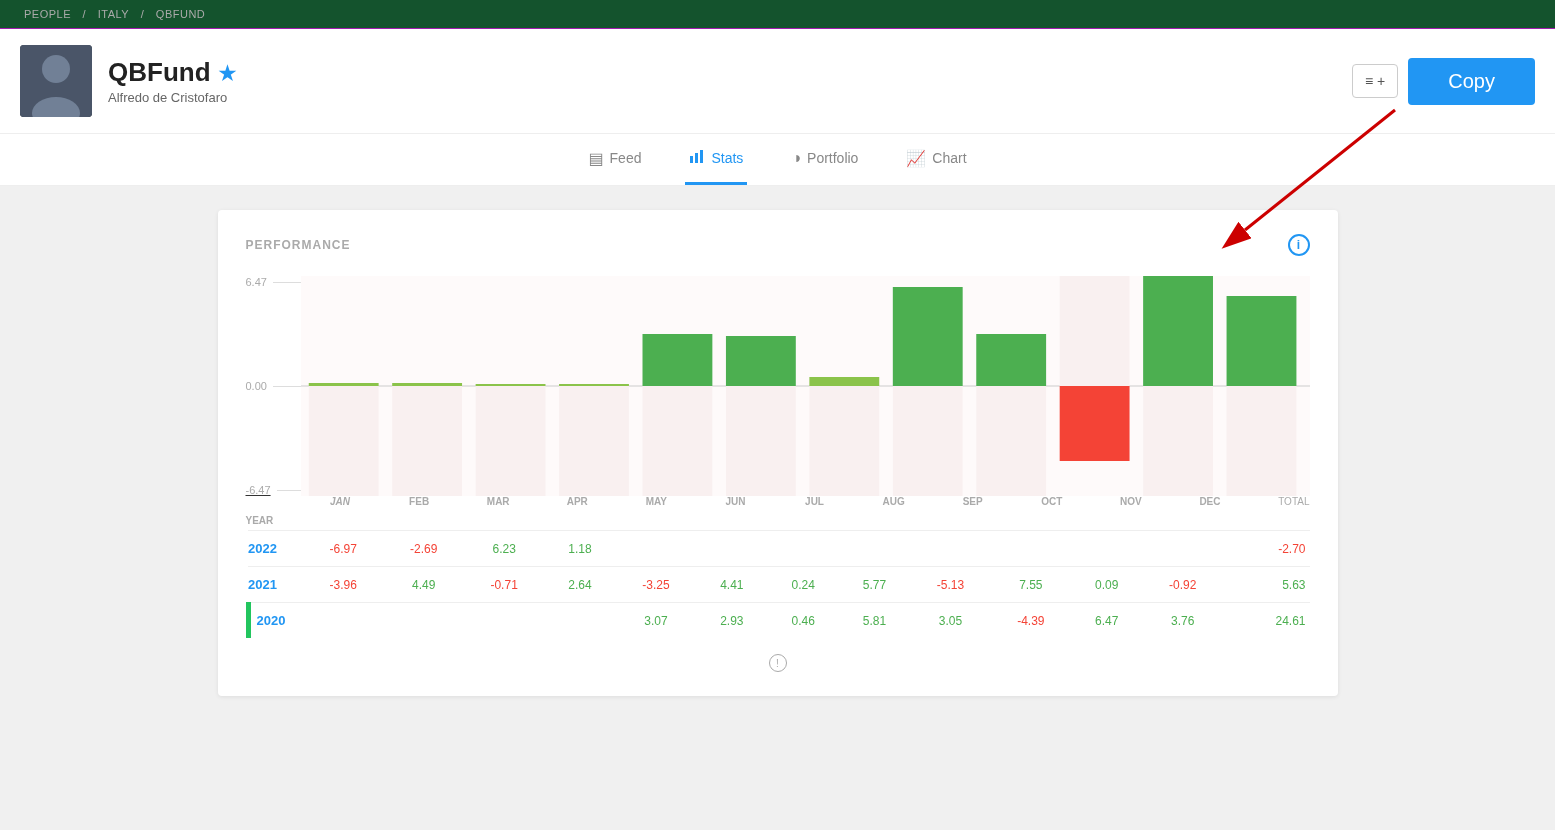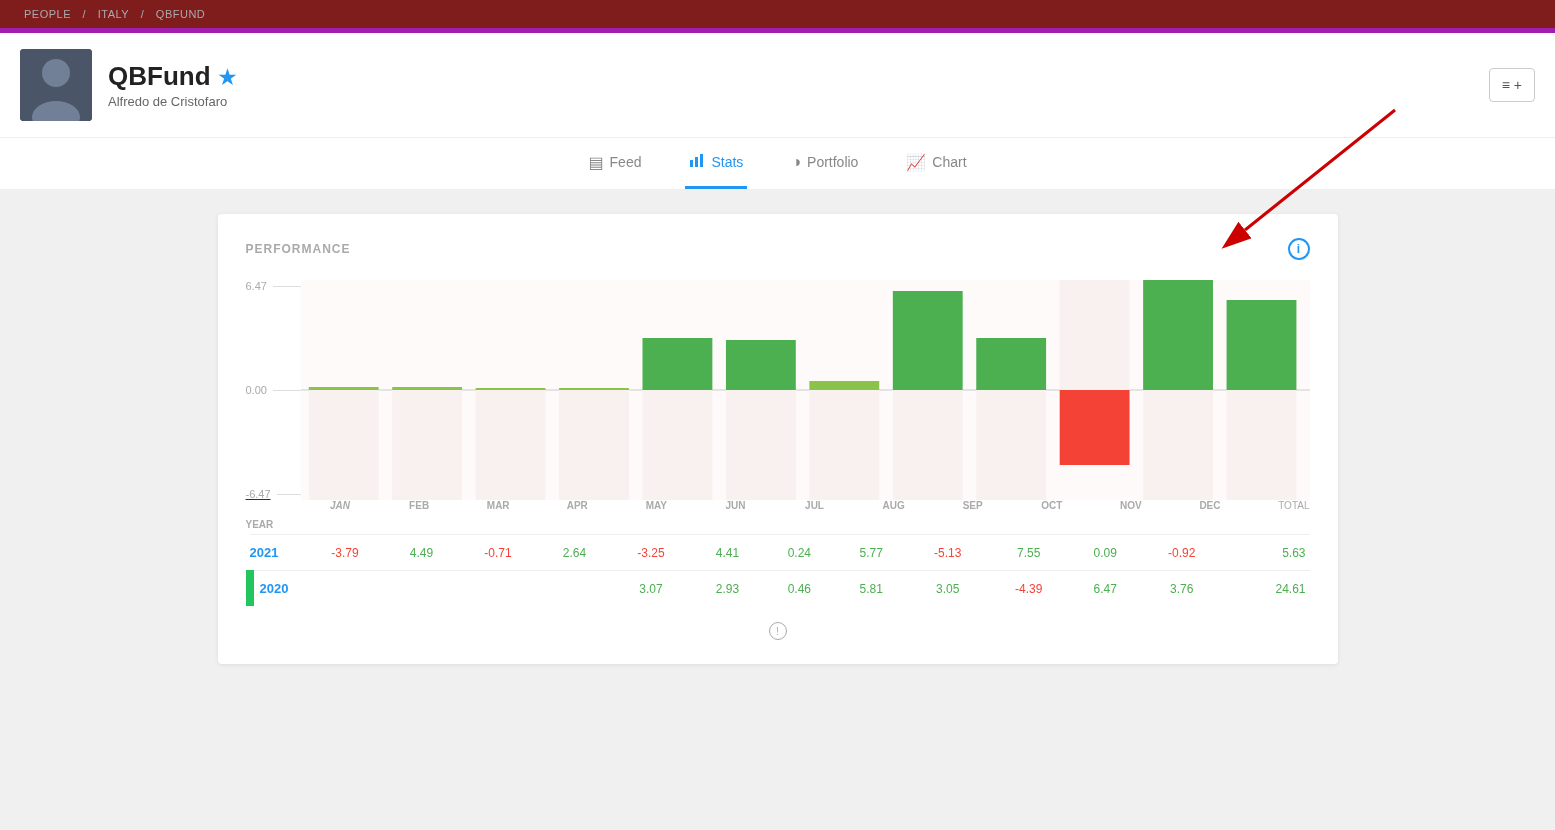--- a/index.html
+++ b/index.html
@@ -4,22 +4,22 @@
   <style>
     * { box-sizing: border-box; margin: 0; padding: 0; }
     body { font-family: 'Segoe UI', Arial, sans-serif; background: #f0f0f0; color: #333; font-size: 13px; }
 
     .breadcrumb {
       padding: 8px 20px;
       font-size: 11px;
       color: #888;
       text-transform: uppercase;
       letter-spacing: 0.5px;
-      background: #7f1d1d;
-      border-bottom: 5px solid #a21caf;
+      background: #14532d;
+      border-bottom: 1px solid #a21caf;
     }
     .breadcrumb span { color: #aaa; margin: 0 4px; }
 
     .header {
       background: #fff;
       padding: 16px 20px;
       display: flex;
       align-items: center;
       justify-content: space-between;
       border-bottom: 1px solid #eee;
@@ -203,20 +203,21 @@
         <span class="star-icon">★</span>
       </div>
       <div class="header-subtitle">Alfredo de Cristofaro</div>
     </div>
   </div>
   <div class="header-right">
     <button class="menu-btn">
       <span>≡</span>
       <span>+</span>
     </button>
+    <button class="copy-btn">Copy</button>
   </div>
 </div>
 
 <div class="tabs">
   <div class="tab">
     <span class="tab-icon">▤</span>
     <span>Feed</span>
   </div>
   <div class="tab active">
     <span class="tab-icon">
@@ -327,40 +328,56 @@
     </div>
 
     <div style="display:flex; margin-bottom:4px;">
       <div style="width:55px; font-size:10px; color:#aaa; font-weight:600;">YEAR</div>
       <div style="flex:1;"></div>
     </div>
 
     <table class="data-table">
       <tbody>
 
+        <tr>
+          <td style="width:55px;">2022</td>
+          <td class="val-neg">-6.97</td>
+          <td class="val-neg">-2.69</td>
+          <td class="val-pos">6.23</td>
+          <td class="val-pos">1.18</td>
+          <td></td>
+          <td></td>
+          <td></td>
+          <td></td>
+          <td></td>
+          <td></td>
+          <td></td>
+          <td></td>
+          <td class="val-neg" style="text-align:right;">-2.70</td>
+        </tr>
 
         <tr>
           <td style="width:55px;">2021</td>
-          <td class="val-neg">-3.79</td>
+          <td class="val-neg">-3.96</td>
           <td class="val-pos">4.49</td>
           <td class="val-neg">-0.71</td>
           <td class="val-pos">2.64</td>
           <td class="val-neg">-3.25</td>
           <td class="val-pos">4.41</td>
           <td class="val-pos">0.24</td>
           <td class="val-pos">5.77</td>
           <td class="val-neg">-5.13</td>
           <td class="val-pos">7.55</td>
           <td class="val-pos">0.09</td>
           <td class="val-neg">-0.92</td>
           <td class="val-pos" style="text-align:right;">5.63</td>
         </tr>
 
         <tr class="year-row-2020" style="border-left:3px solid #4CAF50;">
-          <td style="width:55px; border-left:8px solid #22c55e; ">2020</td>
+          <td style="width:55px; border-left:5px solid #22c55e; ">2020</td>
           <td></td>
           <td></td>
           <td></td>
           <td></td>
           <td class="val-pos">3.07</td>
           <td class="val-pos">2.93</td>
           <td class="val-pos">0.46</td>
           <td class="val-pos">5.81</td>
           <td class="val-pos">3.05</td>
           <td class="val-neg">-4.39</td>

